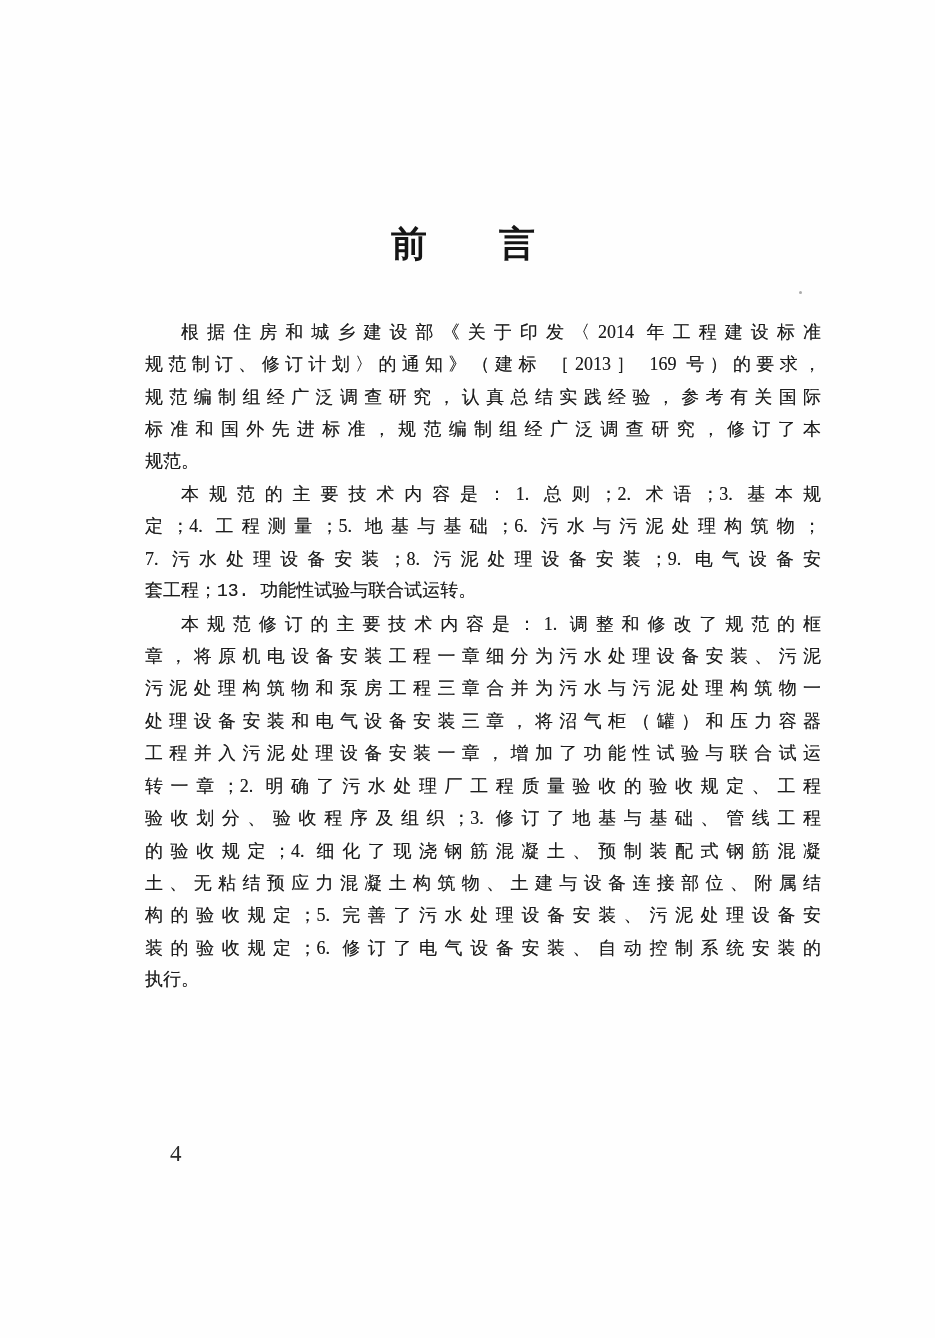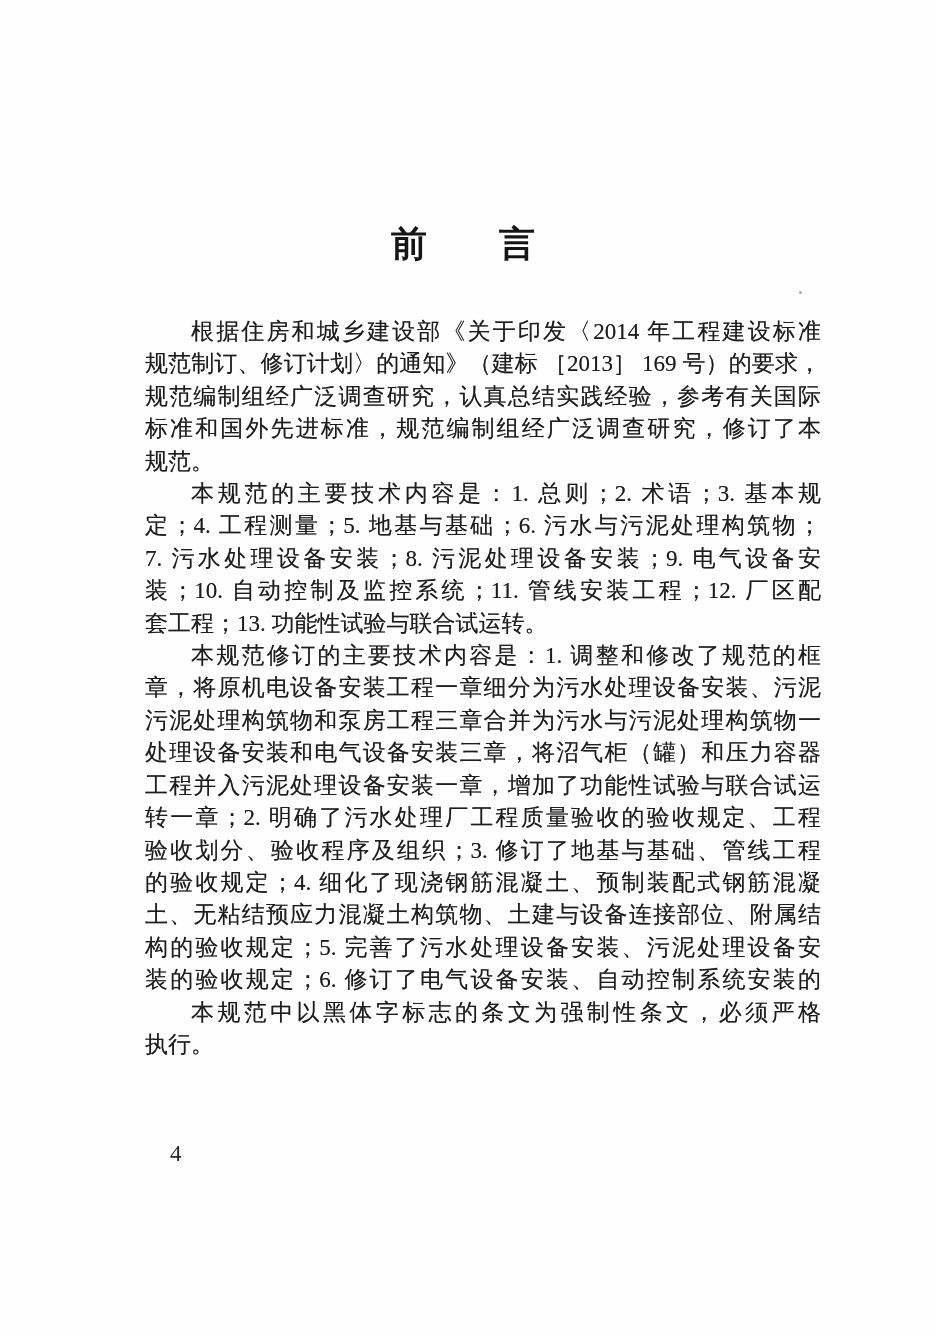--- a/index.html
+++ b/index.html
@@ -28,33 +28,34 @@
     line-height: 44px;
     font-weight: 700;
     font-family: "Liberation Sans", "DejaVu Sans", sans-serif;
     color: #151515;
   }
   .doc-body {
     position: absolute;
     top: 316px;
     left: 145px;
     width: 676px;
-    font-size: 23px;
+    font-size: 18px;
     line-height: 32.4px;
     text-shadow: 0 0 0.5px rgba(20,20,20,0.55);
   }
   .line {
     text-align: justify;
     text-align-last: justify;
   }
   .line.first {
     text-indent: 2em;
   }
   .line.last {
     text-align-last: left;
+    font-family: Liberation Mono, monospace;
   }
   .pagenum {
     position: absolute;
     top: 1141px;
     left: 170px;
     font-size: 23px;
     color: #2a2a2a;
   }
   .speckle {
     position: absolute;
@@ -77,31 +78,29 @@
 
   <div class="doc-body">
       <div class="line first">根据住房和城乡建设部《关于印发〈2014 年工程建设标准</div>
       <div class="line">规范制订、修订计划〉的通知》（建标 ［2013］ 169 号）的要求，</div>
       <div class="line">规范编制组经广泛调查研究，认真总结实践经验，参考有关国际</div>
       <div class="line">标准和国外先进标准，规范编制组经广泛调查研究，修订了本</div>
       <div class="line last">规范。</div>
       <div class="line first">本规范的主要技术内容是：1. 总则；2. 术语；3. 基本规</div>
       <div class="line">定；4. 工程测量；5. 地基与基础；6. 污水与污泥处理构筑物；</div>
       <div class="line">7. 污水处理设备安装；8. 污泥处理设备安装；9. 电气设备安</div>
-      <div class="line">装；10. 自动控制及监控系统；11. 管线安装工程；12. 厂区配</div>
       <div class="line last">套工程；13. 功能性试验与联合试运转。</div>
       <div class="line first">本规范修订的主要技术内容是：1. 调整和修改了规范的框</div>
       <div class="line">章，将原机电设备安装工程一章细分为污水处理设备安装、污泥</div>
       <div class="line">污泥处理构筑物和泵房工程三章合并为污水与污泥处理构筑物一</div>
       <div class="line">处理设备安装和电气设备安装三章，将沼气柜（罐）和压力容器</div>
       <div class="line">工程并入污泥处理设备安装一章，增加了功能性试验与联合试运</div>
       <div class="line">转一章；2. 明确了污水处理厂工程质量验收的验收规定、工程</div>
       <div class="line">验收划分、验收程序及组织；3. 修订了地基与基础、管线工程</div>
       <div class="line">的验收规定；4. 细化了现浇钢筋混凝土、预制装配式钢筋混凝</div>
       <div class="line">土、无粘结预应力混凝土构筑物、土建与设备连接部位、附属结</div>
       <div class="line">构的验收规定；5. 完善了污水处理设备安装、污泥处理设备安</div>
       <div class="line">装的验收规定；6. 修订了电气设备安装、自动控制系统安装的</div>
-      <div class="line first">本规范中以黑体字标志的条文为强制性条文，必须严格</div>
       <div class="line last">执行。</div>
     </div>
 
   <div class="pagenum">4</div>
 </div>
 
 </body></html>

